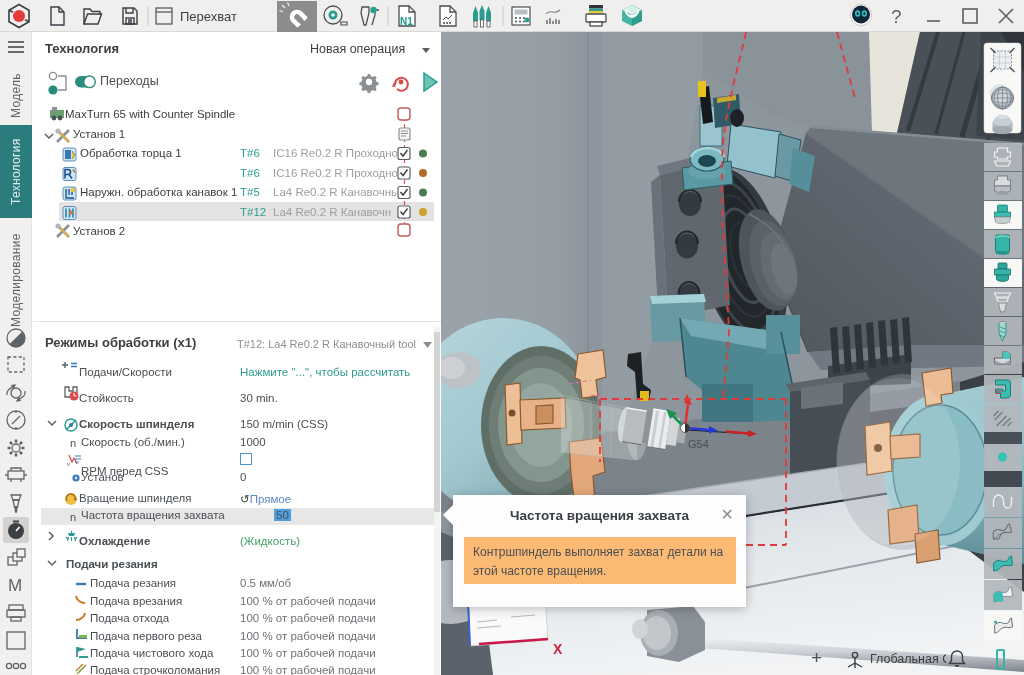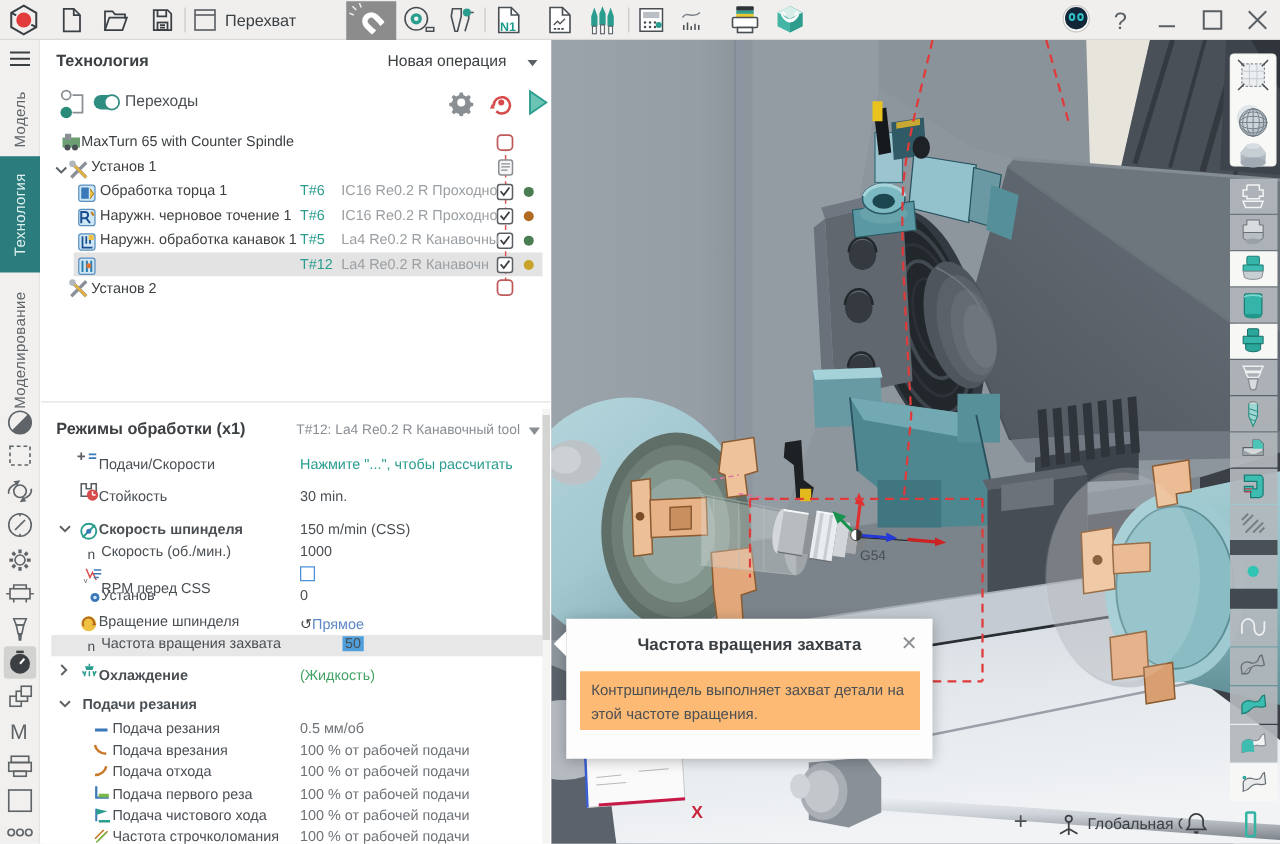--- a/index.html
+++ b/index.html
@@ -592,21 +592,20 @@
       <circle cx="390" cy="51.5" r="4" fill="#4a7d52"></circle>
       <circle cx="390" cy="71" r="4" fill="#b06a22"></circle>
       <circle cx="390" cy="90.5" r="4" fill="#4a7d52"></circle>
       <circle cx="390" cy="110" r="4" fill="#c8a229"></circle>
     </svg>
     <div class="trow" style="left:32px; top:73px;">MaxTurn 65 with Counter Spindle</div>
     <div class="trow" style="left:40px; top:92.5px;">Установ 1</div>
     <div class="trow" style="left:47px; top:112px;">Обработка торца 1</div>
     <div class="trow teal" style="left:207px; top:112px;">T#6</div>
     <div class="trow gray" style="left:240px; top:112px;">IC16 Re0.2 R Проходно</div>
-    <div class="trow" style="left:47px; top:131.5px;">Наружн. черновое точение 1</div>
     <div class="trow teal" style="left:207px; top:131.5px;">T#6</div>
     <div class="trow gray" style="left:240px; top:131.5px;">IC16 Re0.2 R Проходно</div>
     <div class="trow" style="left:47px; top:151px;">Наружн. обработка канавок 1</div>
     <div class="trow teal" style="left:207px; top:151px;">T#5</div>
     <div class="trow gray" style="left:240px; top:151px;">La4 Re0.2 R Канавочны</div>
     <div class="trow teal" style="left:207px; top:170.5px;">T#12</div>
     <div class="trow gray" style="left:240px; top:170.5px;">La4 Re0.2 R Канавочн</div>
     <div class="trow" style="left:40px; top:190px;">Установ 2</div>
 
     <div class="abs" style="left:0; top:289px; width:408px; height:1px; background:#e2e2e0;"></div>
@@ -709,21 +708,21 @@
     <div class="prow" style="left:57px; top:545px;">Подача резания</div>
     <div class="pval" style="top:545px; color:#6d7277;">0.5 мм/об</div>
     <div class="prow" style="left:57px; top:563px;">Подача врезания</div>
     <div class="pval" style="top:563px; color:#6d7277;">100 % от рабочей подачи</div>
     <div class="prow" style="left:57px; top:580px;">Подача отхода</div>
     <div class="pval" style="top:580px; color:#6d7277;">100 % от рабочей подачи</div>
     <div class="prow" style="left:57px; top:598px;">Подача первого реза</div>
     <div class="pval" style="top:598px; color:#6d7277;">100 % от рабочей подачи</div>
     <div class="prow" style="left:57px; top:615px;">Подача чистового хода</div>
     <div class="pval" style="top:615px; color:#6d7277;">100 % от рабочей подачи</div>
-    <div class="prow" style="left:57px; top:632px;">Частота строчколомания</div>
+    <div class="prow" style="left:57px; top:632px;">Подача строчколомания</div>
     <div class="pval" style="top:632px; color:#6d7277;">100 % от рабочей подачи</div>
 
     <div class="abs" style="left:401px; top:295px; width:6px; height:348px; background:#f4f4f3;"></div>
     <div class="abs" style="left:401px; top:300px; width:6px; height:180px; background:#d4d4d2;"></div>
   </div>
   <div id="righttools" style="position:absolute; left:982px; top:32px; width:42px; height:643px;">
     <svg width="42" height="643">
 
       <rect x="2" y="11" width="37" height="90" rx="3" fill="#f8f8f7" stroke="#d8d8d6" stroke-width="0.5"></rect>
 

